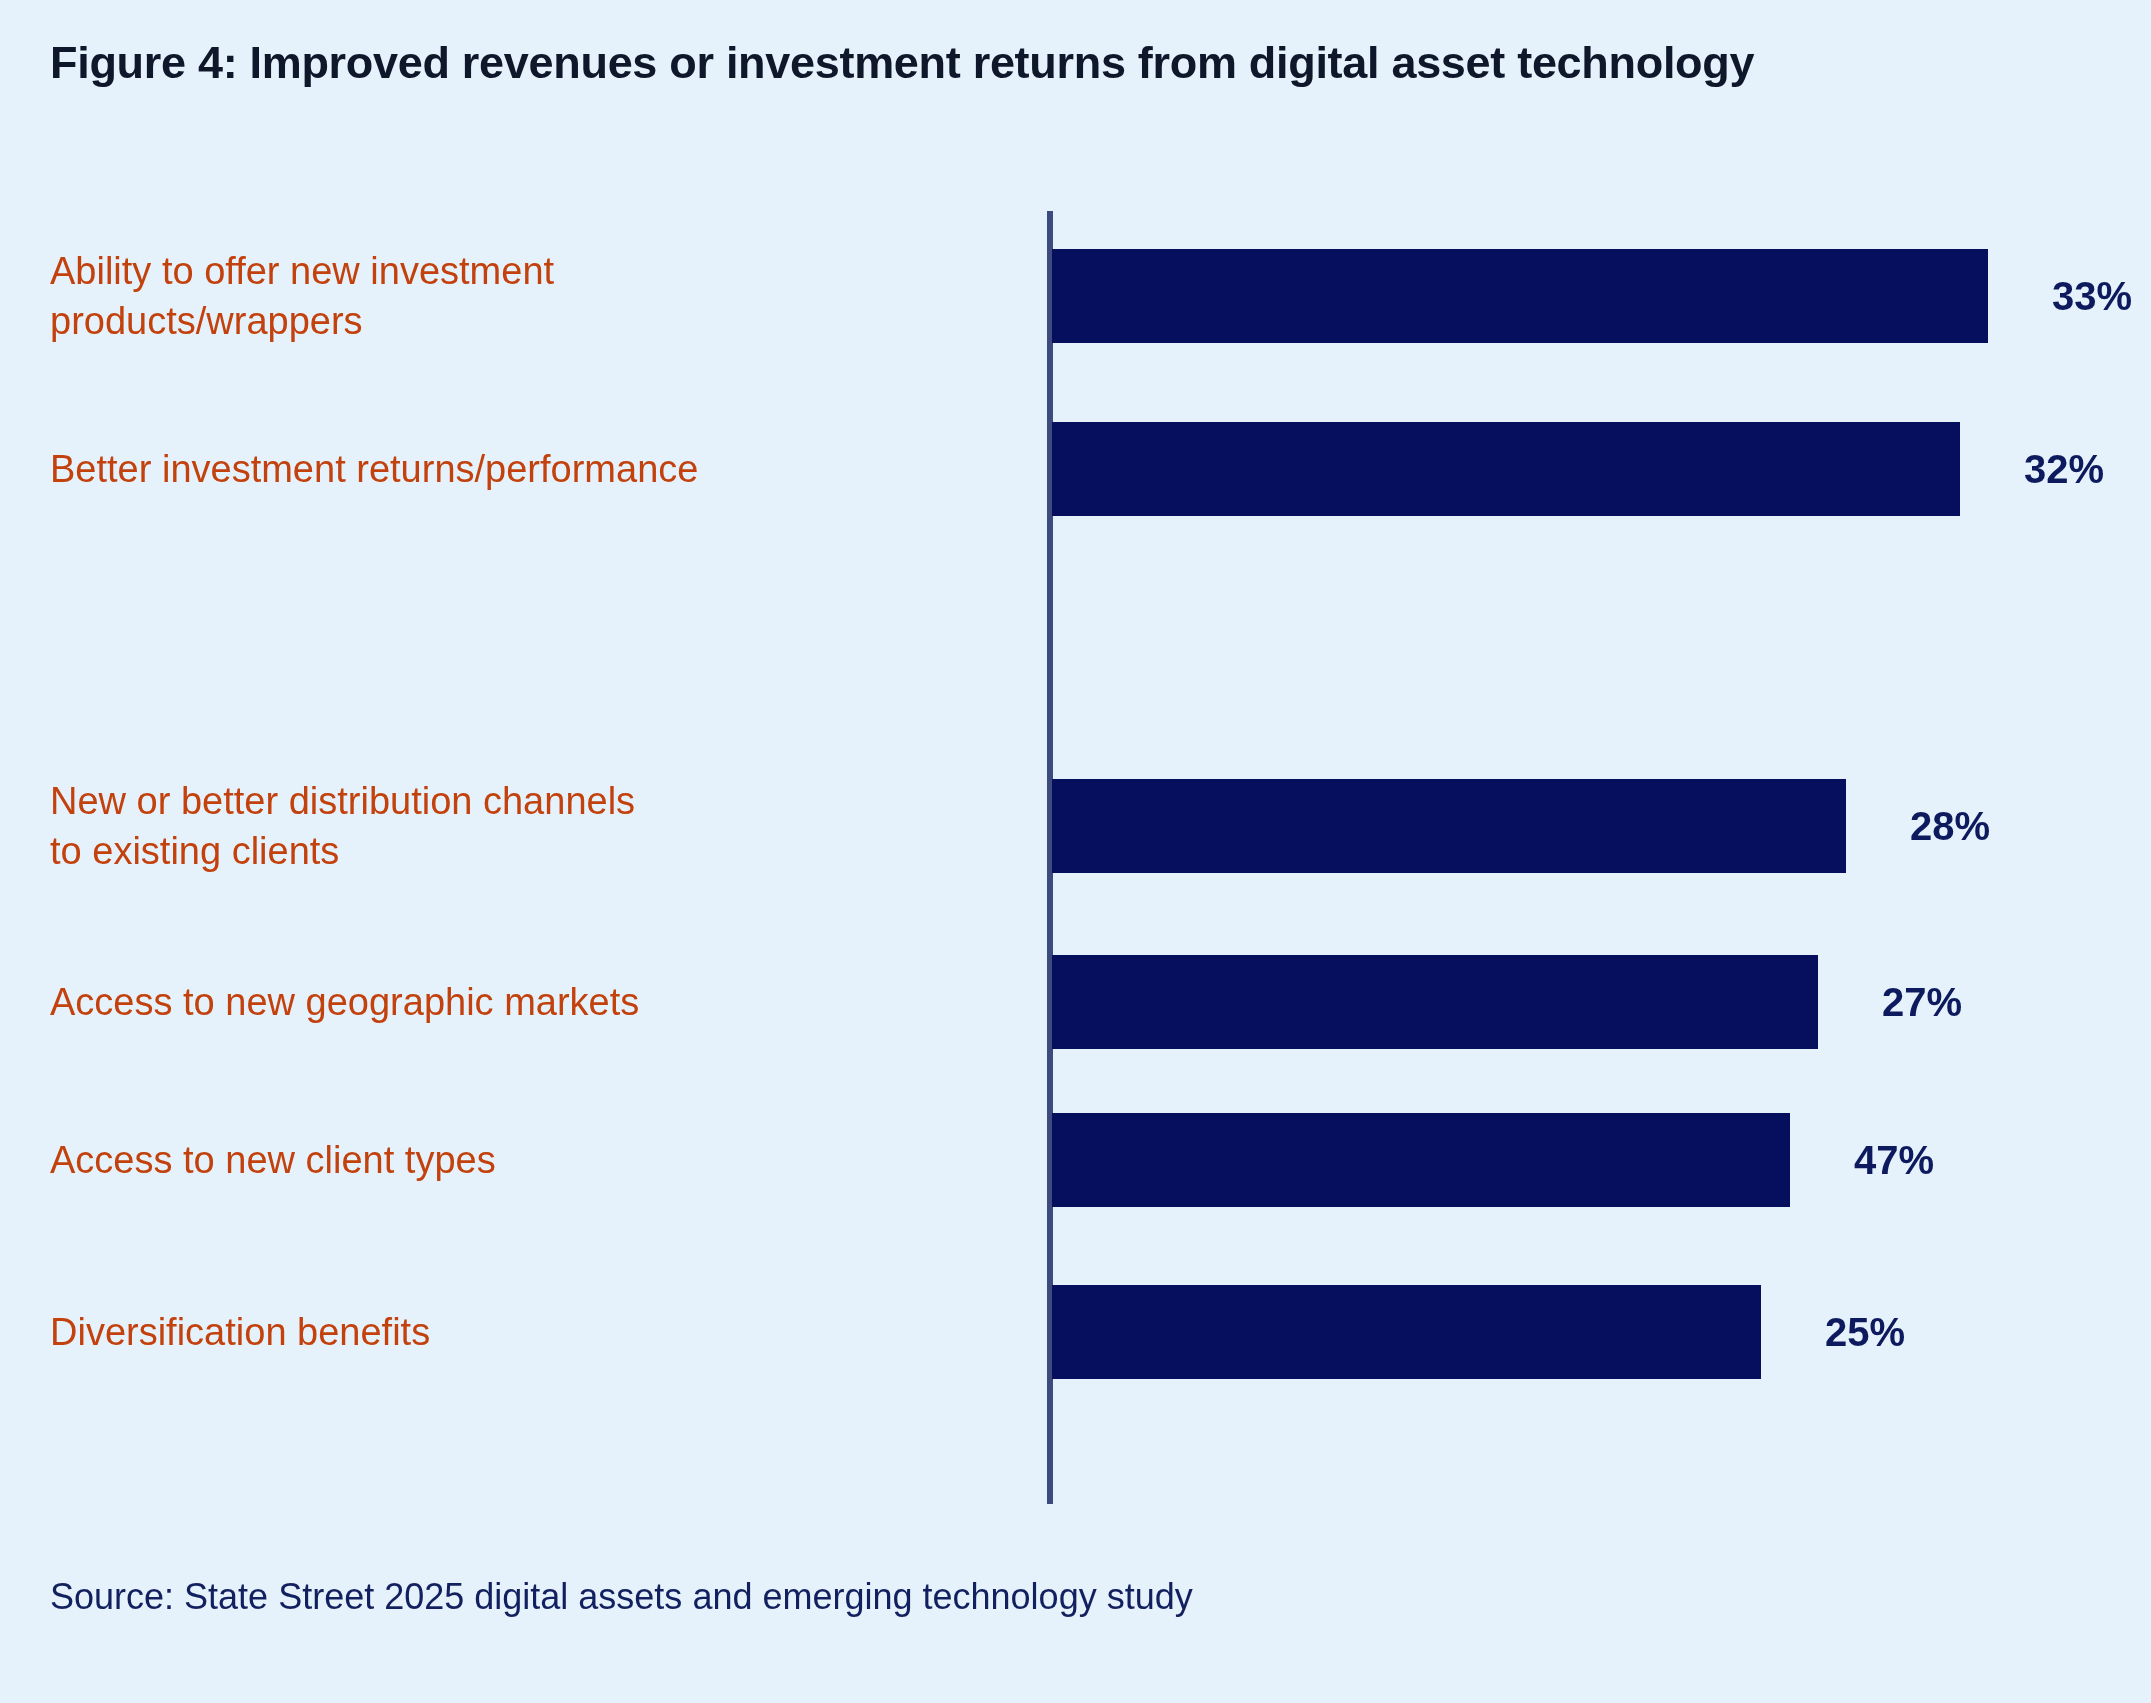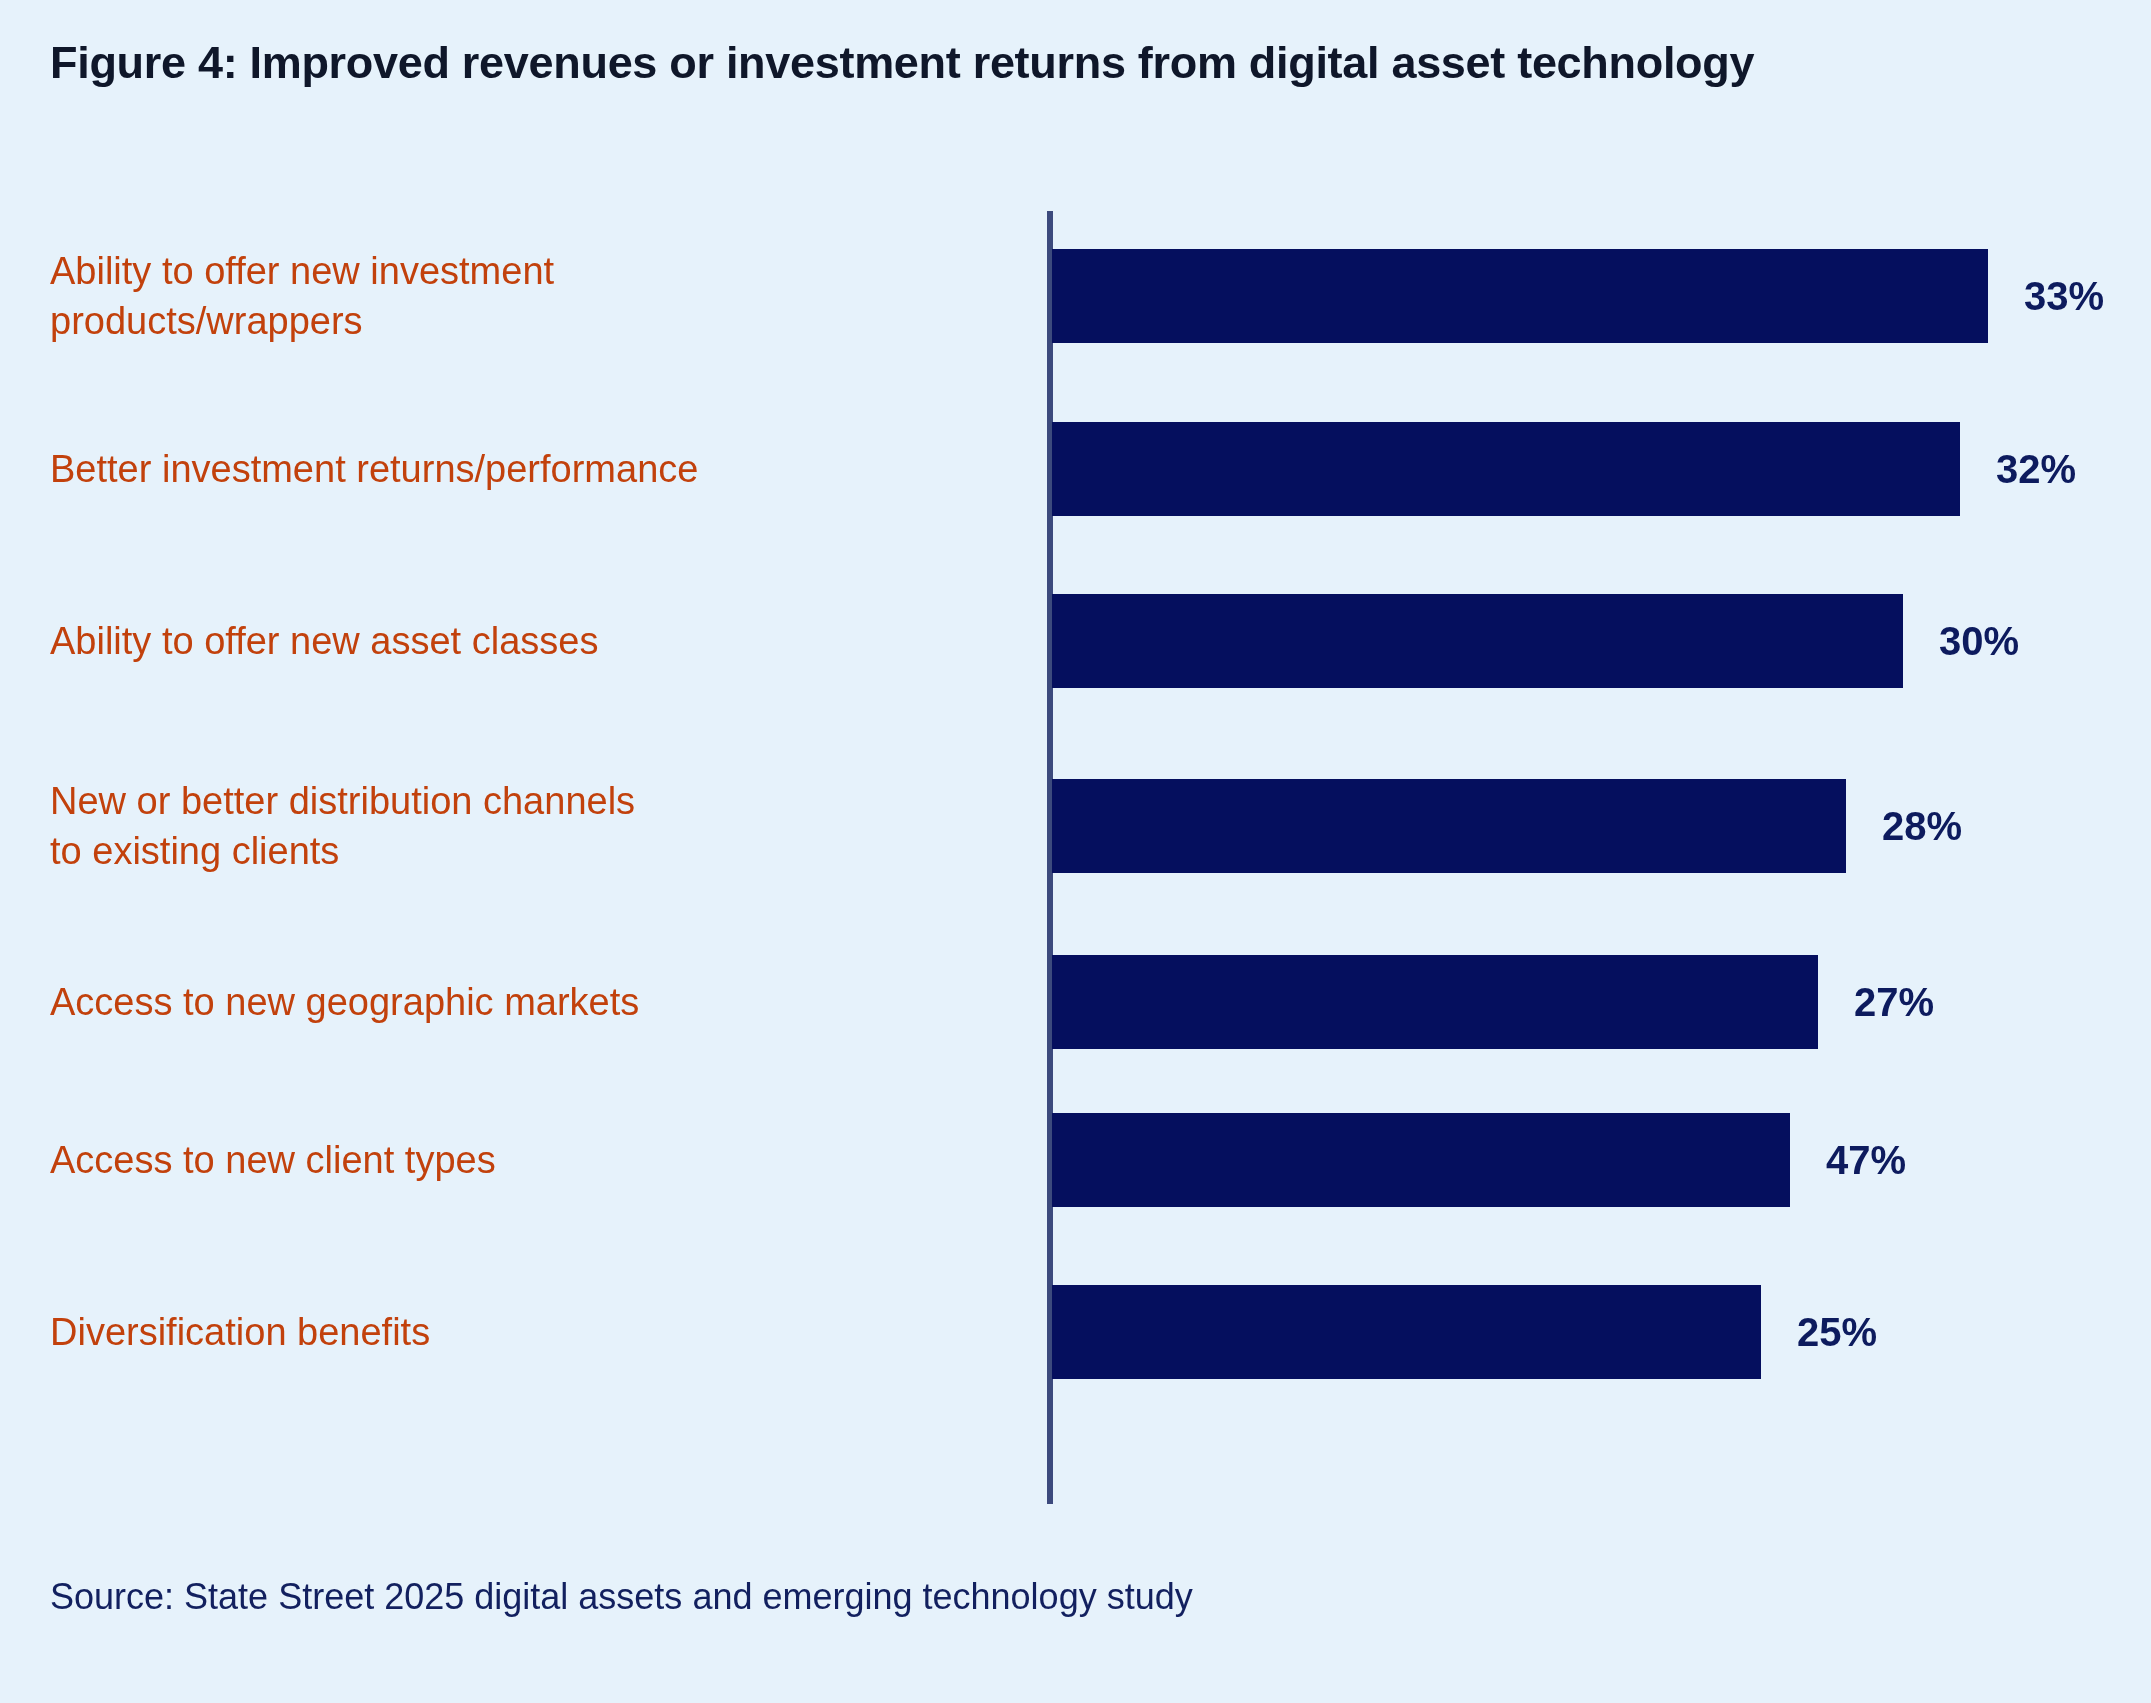--- a/index.html
+++ b/index.html
@@ -79,20 +79,21 @@
     white-space: pre-line;
   }
 
   .bar-wrap {
     position: absolute;
     left: 1052px;
     top: 40px;
     height: 94px;
     display: flex;
     align-items: center;
+    gap: 28px;
   }
 
   .bar {
     height: 94px;
     background: #050f5e;
   }
 
   .bar-value {
     font-size: 40px;
     font-weight: bold;
@@ -130,27 +131,20 @@
             <div class="bar-value">33%</div>
           </div>
         </div>
         <div class="row" style="top: 173px; padding-left: 44px;">
           <div class="row-label">Better investment returns/performance</div>
           <div class="bar-wrap">
             <div class="bar" style="width: 908px; background: rgb(5, 15, 94);"></div>
             <div class="bar-value">32%</div>
           </div>
         </div>
-        <div class="row" style="top: 345px;">
-          <div class="row-label">Ability to offer new asset classes</div>
-          <div class="bar-wrap">
-            <div class="bar" style="width: 851px; background: rgb(5, 15, 94);"></div>
-            <div class="bar-value">30%</div>
-          </div>
-        </div>
         <div class="row" style="top: 530px;">
           <div class="row-label">New or better distribution channels
 to existing clients</div>
           <div class="bar-wrap">
             <div class="bar" style="width: 794px; background: rgb(5, 15, 94);"></div>
             <div class="bar-value">28%</div>
           </div>
         </div>
         <div class="row" style="top: 706px;">
           <div class="row-label">Access to new geographic markets</div>

